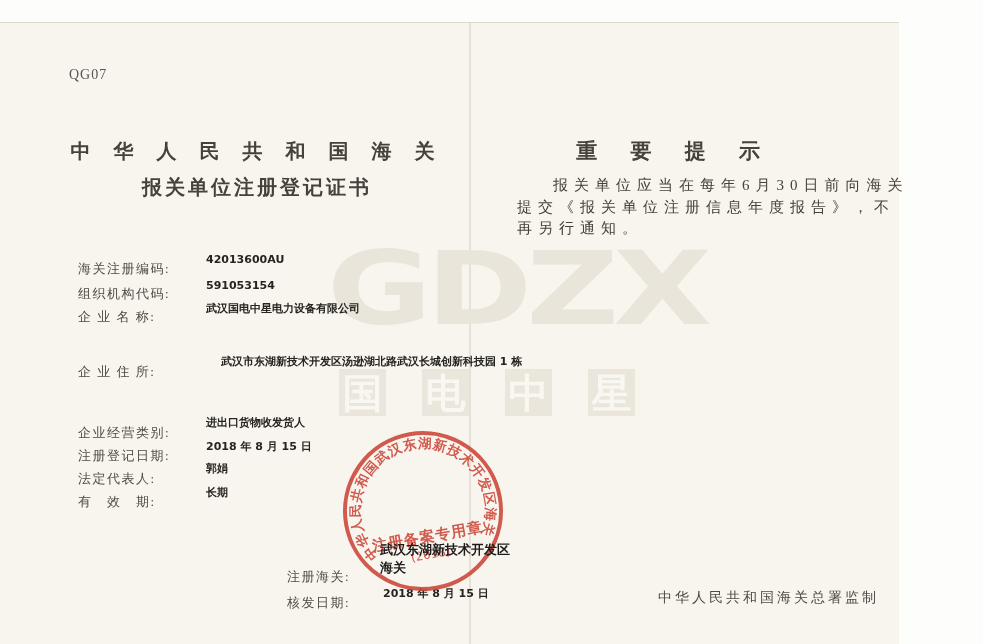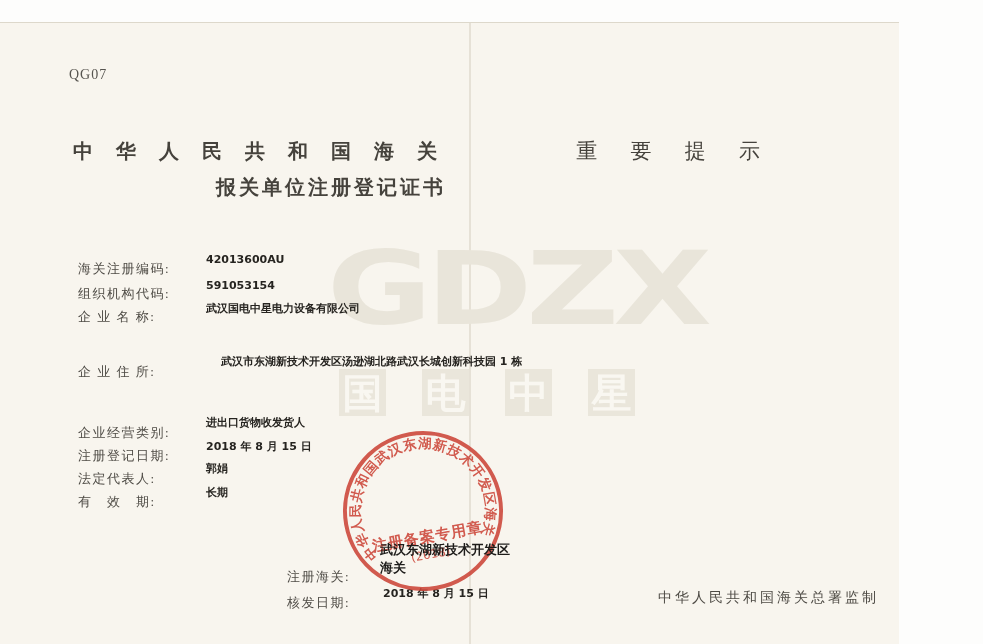--- a/index.html
+++ b/index.html
@@ -12,34 +12,34 @@
   .watermark{position:absolute;left:325px;top:215px;width:345px;height:180px;pointer-events:none;}
   .wm-logo{position:absolute;left:2px;top:0;font-family:"DejaVu Sans","Liberation Sans",sans-serif;
            font-weight:800;font-size:128px;letter-spacing:-6px;color:#e9e5da;
            transform:scaleY(0.80);transform-origin:top left;line-height:1;}
   .wm-chars{position:absolute;left:14px;top:131px;display:flex;gap:36px;}
   .wm-char{width:47px;height:47px;background:#eae6db;color:#f9f7f1;font-size:40px;line-height:49px;
            text-align:center;font-weight:700;font-family:"DejaVu Sans",sans-serif;}
 
   
   .form-code{position:absolute;left:69px;top:44px;font-size:14px;font-weight:400;color:#56544f;letter-spacing:1px;}
-  .title-block{position:absolute;left:56px;top:115px;width:390px;text-align:right;color:#45423c;z-index:2;}
+  .title-block{position:absolute;left:62px;top:115px;width:390px;text-align:center;color:#45423c;z-index:2;}
   .title-l1{font-size:20px;font-weight:700;letter-spacing:9px;}
   .title-l2{font-size:20px;font-weight:700;letter-spacing:3px;margin-top:9px;}
 
   .lbl{position:absolute;left:78px;font-size:13px;color:#4e4b45;letter-spacing:1.5px;z-index:2;}
   .val{position:absolute;left:206px;font-size:11px;font-weight:700;color:#262420;
        font-family:"DejaVu Sans","Liberation Sans",sans-serif;z-index:2;line-height:18px;}
   .val-address{width:322px;margin-left:15px;}
   .lbl-low{left:287px;}
   .val-regcustoms{left:380px;width:130px;font-size:13px;line-height:17.5px;z-index:5;color:#1d1c1a;}
   .val-issuedate{left:383px;}
 
   .notice-title{position:absolute;left:555px;top:114px;width:240px;text-align:center;
-                font-size:21px;font-weight:400;letter-spacing:14px;color:#45423c;z-index:2;}
+                font-size:21px;font-weight:700;letter-spacing:14px;color:#45423c;z-index:2;}
   .notice-body{position:absolute;left:517px;top:152px;width:420px;font-size:15px;color:#45423c;
                letter-spacing:6px;line-height:21.5px;z-index:2;}
   .notice-line-indent{text-indent:2.4em;}
   .footer-right{position:absolute;left:658px;top:566px;font-size:14px;color:#4e4b45;letter-spacing:3px;z-index:2;}
 
   
   .stamp{position:absolute;left:328px;top:398px;width:190px;height:180px;z-index:3;
          transform:rotate(-10deg);opacity:0.88;}
   .ring{fill:none;stroke:#cc4538;stroke-width:4;}
   .ring-text{font-size:13.5px;font-weight:700;fill:#cc4538;letter-spacing:0.8px;
@@ -95,20 +95,25 @@
     <div class="lbl" style="top:470px">有　效　期:</div>
     <div class="val" style="top:461px">长期</div>
 
     <div class="lbl lbl-low" style="top:545px">注册海关:</div>
     <div class="val val-regcustoms" style="top:518px">武汉东湖新技术开发区海关</div>
 
     <div class="lbl lbl-low" style="top:571px">核发日期:</div>
     <div class="val val-issuedate" style="top:562px">2018 年 8 月 15 日</div>
 
     <div class="notice-title">重 要 提 示</div>
+    <div class="notice-body">
+      <div class="notice-line-indent">报关单位应当在每年6月30日前向海关</div>
+      <div>提交《报关单位注册信息年度报告》，不</div>
+      <div>再另行通知。</div>
+    </div>
 
     <div class="footer-right">中华人民共和国海关总署监制</div>
 
     <svg class="stamp" viewBox="0 0 190 180">
       <circle class="ring" cx="95" cy="90" r="78"></circle>
       <path id="seal-arc" d="M 43.4 126.1 A 63 63 0 1 1 146.6 126.1" fill="none"></path>
       <text class="ring-text">
         <textPath href="#seal-arc">中华人民共和国武汉东湖新技术开发区海关</textPath>
       </text>
       <text class="seal-center" x="95" y="121" text-anchor="middle">注册备案专用章</text>

